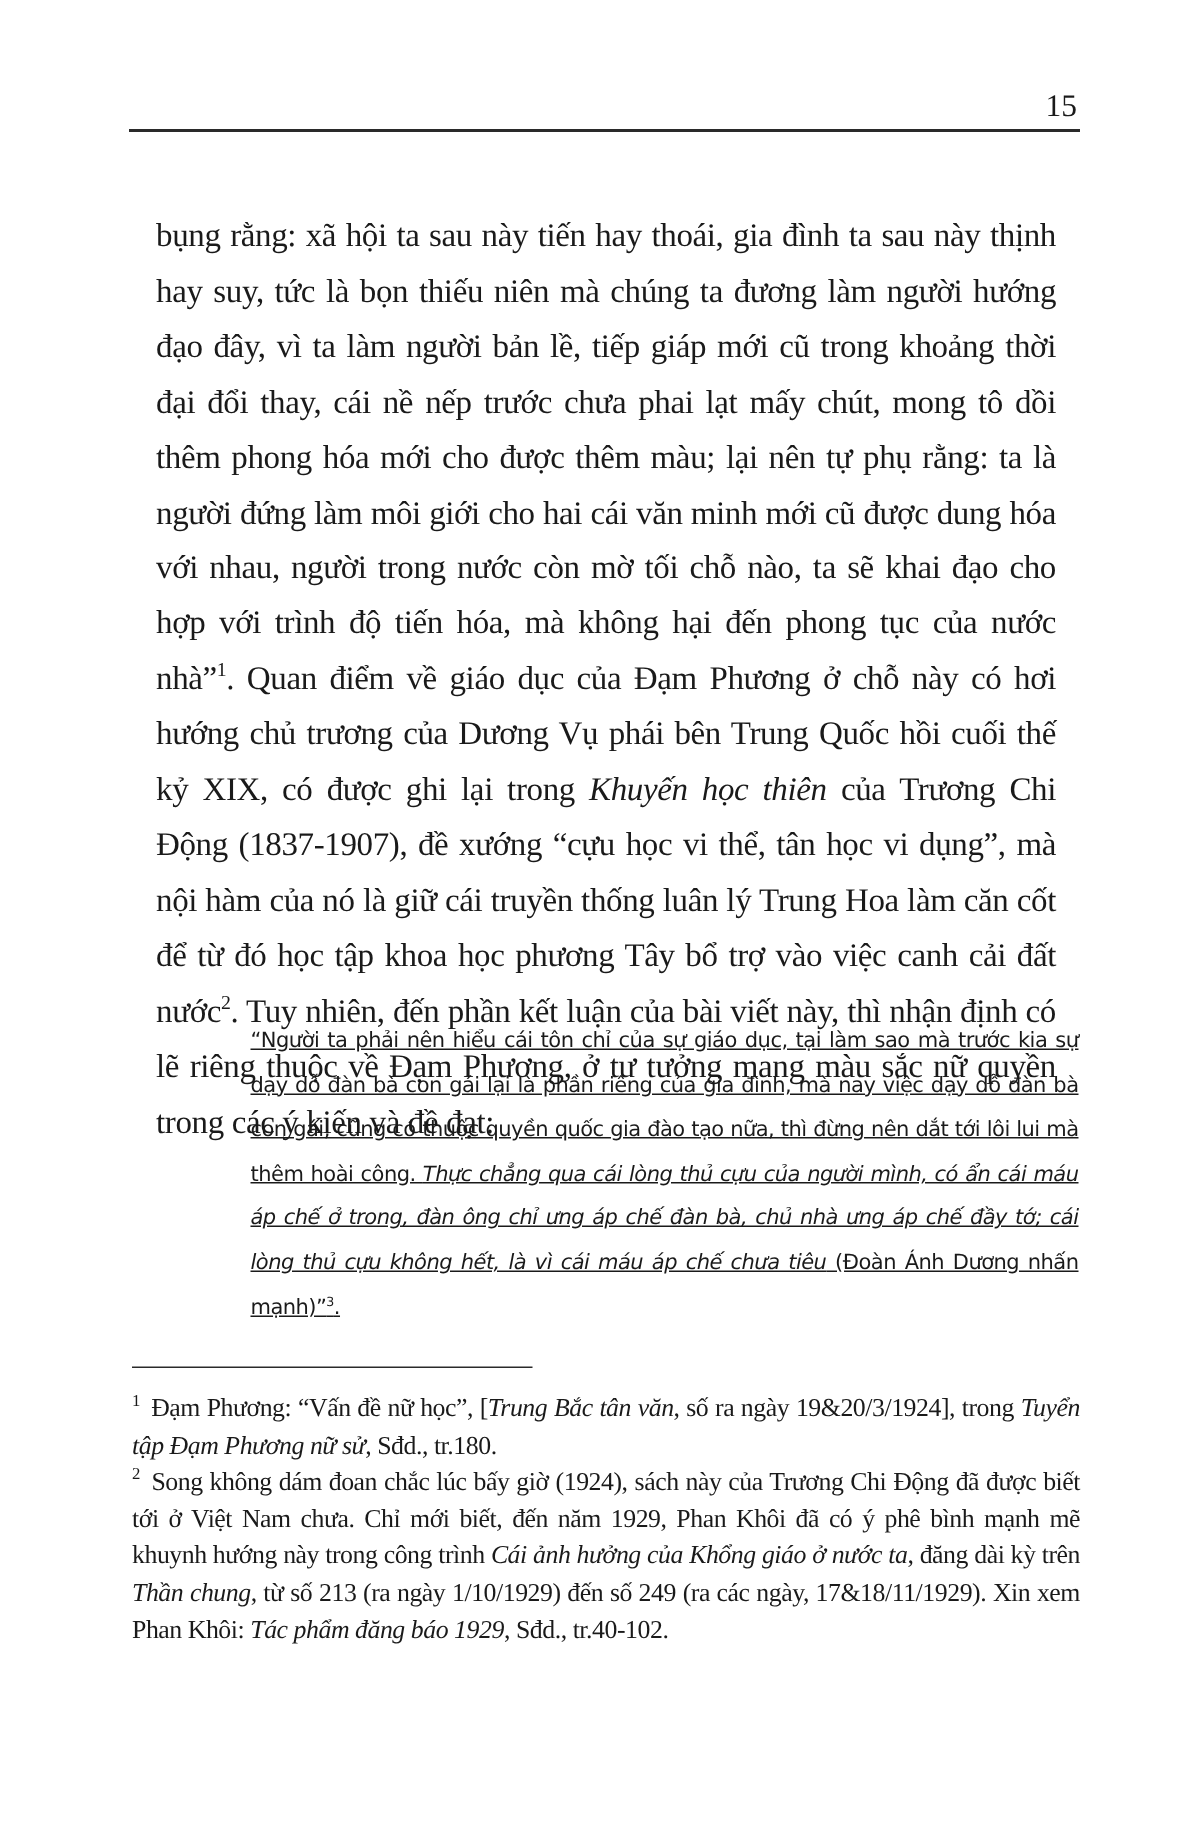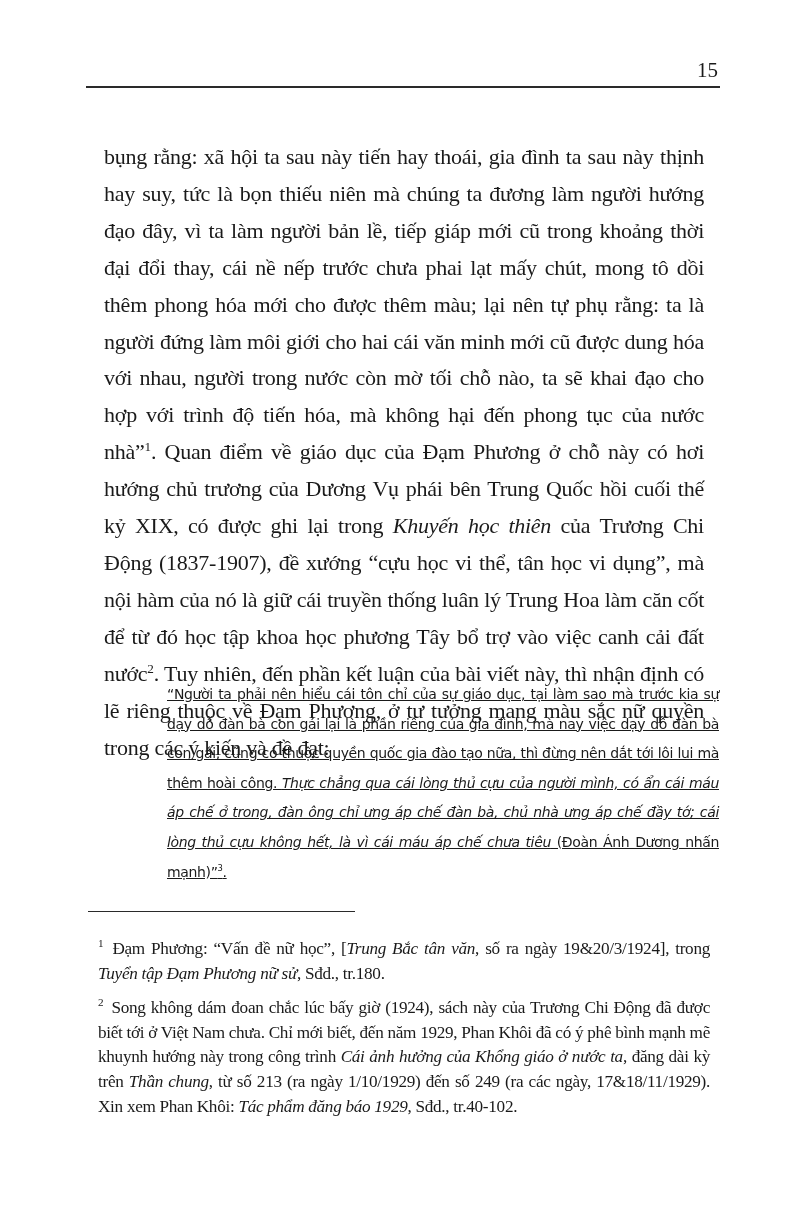--- a/index.html
+++ b/index.html
@@ -8,21 +8,21 @@
   .running-head { position:absolute; left:86px; top:52px; width:634px; height:34px; border-bottom:2px solid #2a2a2a; }
   .running-title { position:absolute; left:1px; bottom:3px; font-family:"Liberation Serif", serif; font-size:21px; letter-spacing:-0.3px; color:#1a1a1a; }
   .page-number { position:absolute; right:2px; bottom:3px; font-family:"Liberation Serif", serif; font-size:21px; color:#1a1a1a; }
   .body-text { position:absolute; left:88px; top:123px; width:632px; font-family:"Liberation Serif", serif; font-size:22px; line-height:36.9px; text-align:justify; color:#1a1a1a; letter-spacing:-0.25px; }
   .body-text p { margin:16px; }
   .quote { position:absolute; left:167px; top:680px; width:552px; font-family:"DejaVu Sans", sans-serif; font-size:14px; line-height:29.6px; text-align:justify; color:#1a1a1a; letter-spacing:-0.35px;text-decoration:underline; }
   .quote p { margin:0; }
   sup { font-size:0.6em; vertical-align:super; line-height:0; }
   .fn-rule { position:absolute; left:88px; top:911px; width:267px; height:0; border-top:1.5px solid #2a2a2a; }
   .footnotes { position:absolute; left:88px; top:927px; width:632px; font-family:"Liberation Serif", serif; font-size:17.2px; line-height:24.6px; text-align:justify; color:#1a1a1a; letter-spacing:-0.3px; }
-  .footnotes p { margin:10px; }
+  .footnotes p { margin:0; }
   .fn-num { font-size:0.65em; vertical-align:super; line-height:0; margin-right:3px; }
   i { font-style:italic; }
 </style>
 </head>
 <body>
 
 <div class="page">
 
   <div class="running-head">
     <span class="page-number">15</span>

